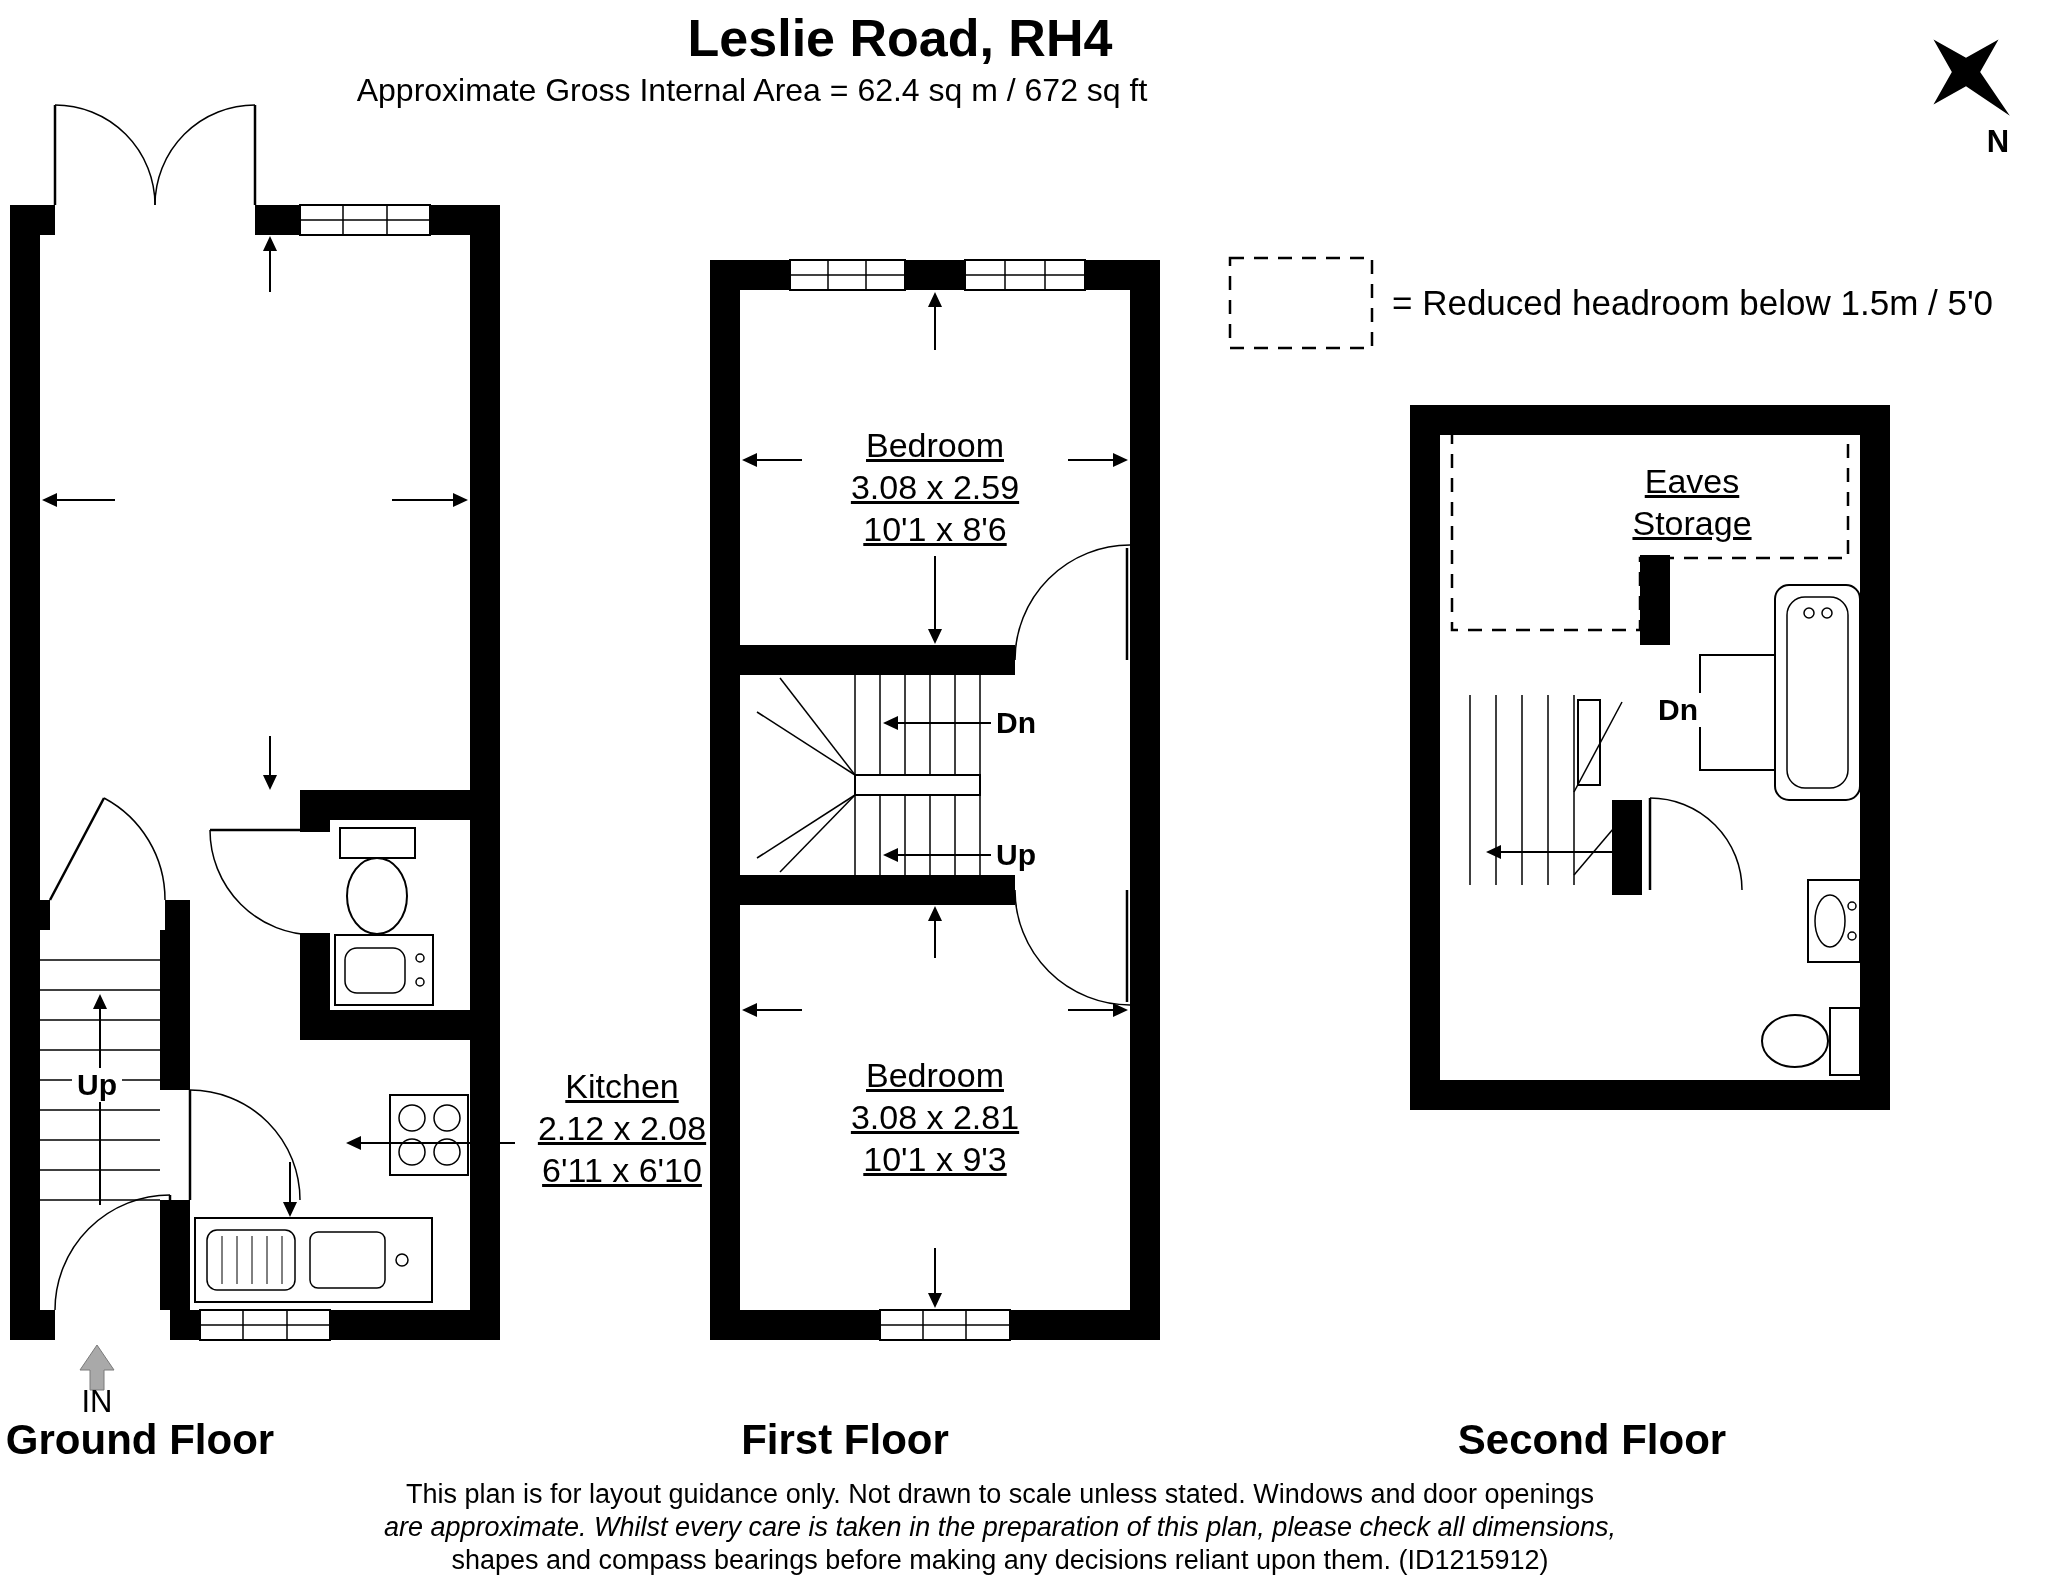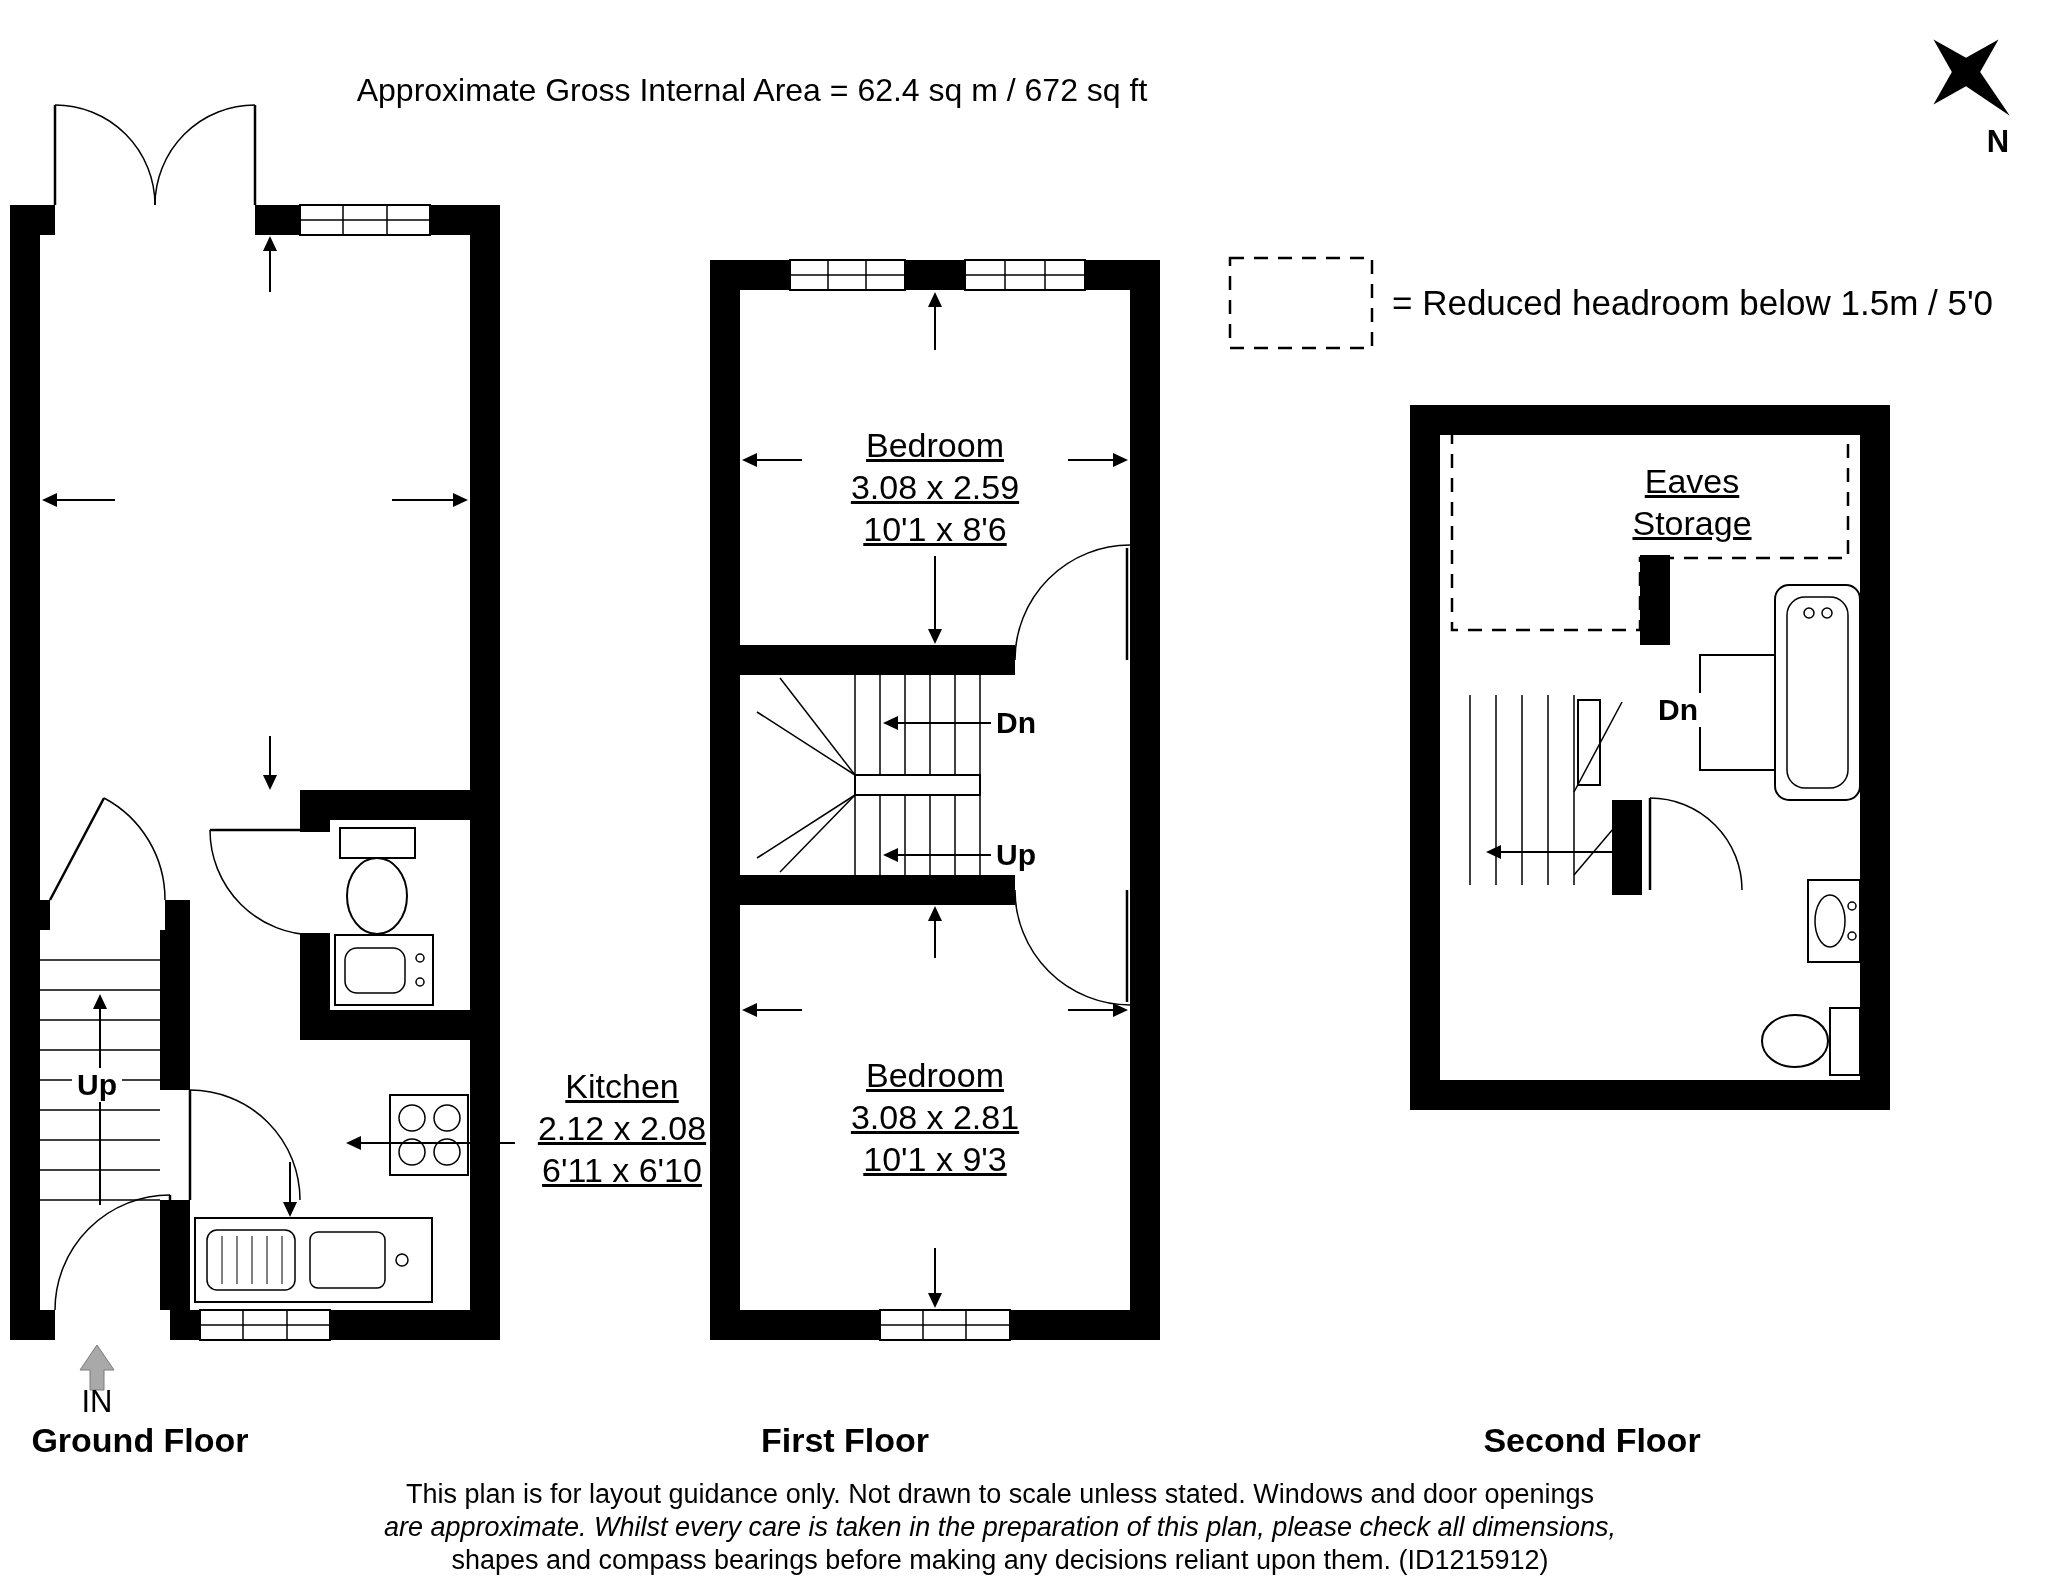--- a/index.html
+++ b/index.html
@@ -4,21 +4,21 @@
 <style>
   html,body{margin:0;padding:0;background:#fff;}
   .page{position:relative;width:2048px;height:1591px;background:#fff;overflow:hidden;
         font-family:"Liberation Sans", sans-serif;color:#000;}
   .abs{position:absolute;}
   .center{transform:translate(-50%,-50%);text-align:center;}
   .vcenter{transform:translateY(-50%);}
   .title{font-size:52px;font-weight:bold;white-space:nowrap;}
   .subtitle{font-size:32px;white-space:nowrap;}
   .room-label{font-size:34px;line-height:42px;white-space:nowrap;text-decoration:underline;}
-  .floor-label{font-size:34px;font-weight:bold;white-space:nowrap;}
+  .floor-label{font-size:42px;font-weight:bold;white-space:nowrap;}
   .stair-label{font-size:30px;background:#fff;padding:0 5px;line-height:34px;white-space:nowrap;font-weight:bold;}
   .small-label{font-size:31px;white-space:nowrap;}
   .legend-text{font-size:35px;white-space:nowrap;}
   .footer-line{font-size:27px;line-height:33px;white-space:nowrap;text-align:center;}
   svg.plan{position:absolute;left:0;top:0;}
 </style>
 </head>
 <body>
 
 <div class="page">
@@ -288,20 +288,21 @@
         <line x1="1650" y1="890" x2="1650" y2="798" stroke-width="2.5"></line>
         <path d="M1650,798 A92,92 0 0 1 1742,890" stroke-width="1.5"></path>
       </g>
     </g>
 
     <rect x="1230" y="258" width="142" height="90" fill="none" stroke="#000" stroke-width="2.5" stroke-dasharray="14,10"></rect>
 
     <polygon points="0,-46 10,-10 62,0 10,10 0,46 -10,10 -46,0 -10,-10" transform="translate(1966,72) rotate(45)" fill="#000"></polygon>
   </svg>
 
+  <div class="abs center title" style="left:900px;top:38px;">Leslie Road, RH4</div>
   <div class="abs center subtitle" style="left:752px;top:90px;">Approximate Gross Internal Area = 62.4 sq m / 672 sq ft</div>
 
   <div class="abs center small-label" style="left:1998px;top:142px;font-weight:bold;">N</div>
 
   <div class="abs vcenter legend-text" style="left:1392px;top:303px;">= Reduced headroom below 1.5m / 5'0</div>
 
 
   <div class="abs center room-label" style="left:622px;top:1128px;">
     <div>Kitchen</div>
     <div>2.12 x 2.08</div>

